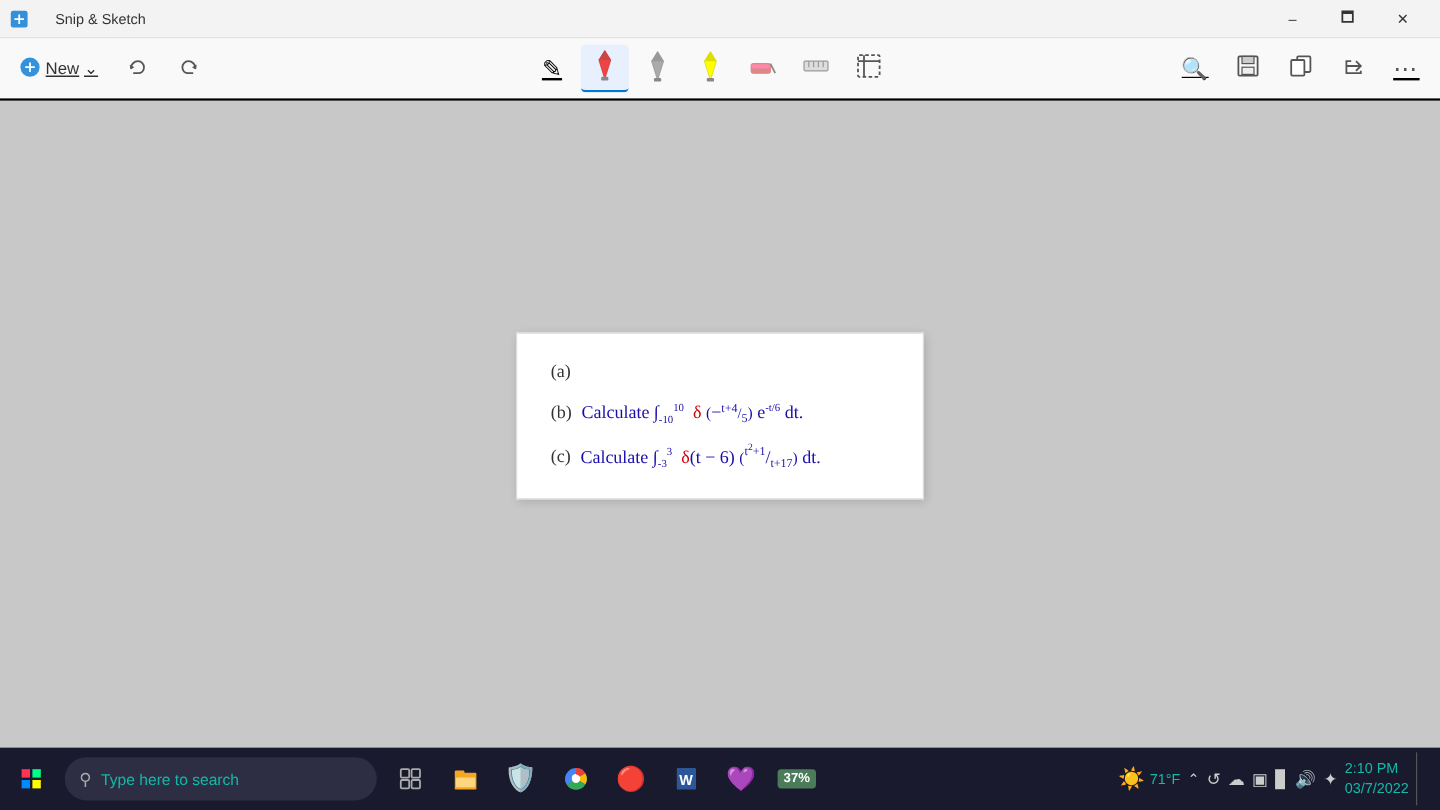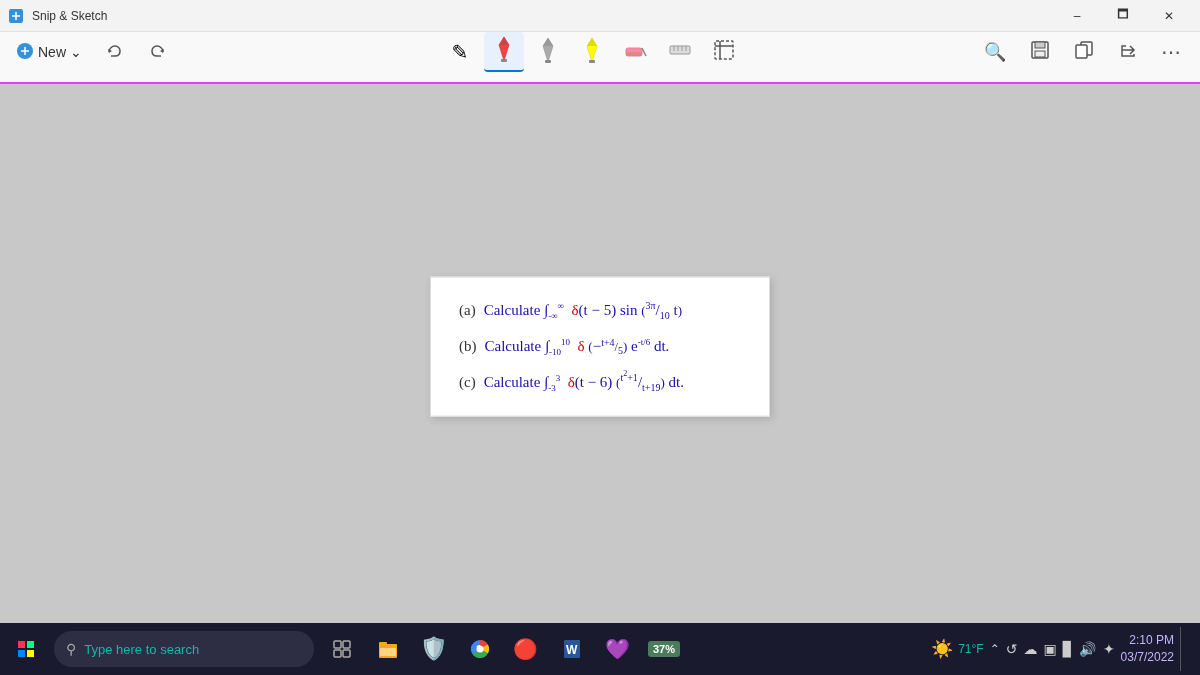--- a/index.html
+++ b/index.html
@@ -11,21 +11,21 @@
       background: #f3f3f3;
       display: flex;
       align-items: center;
       justify-content: space-between;
       padding: 0 8px;
       border-bottom: 1px solid #e0e0e0;
     }
     .title-bar-left {
       display: flex;
       align-items: center;
-      gap: 8px;
+      gap: 22px;
       font-size: 12px;
       color: #333;
     }
     .title-bar-icon {
       width: 16px; height: 16px;
       display: inline-flex; align-items: center; justify-content: center;
     }
     .title-bar-controls {
       display: flex;
       align-items: center;
@@ -35,25 +35,26 @@
       width: 46px; height: 32px;
       display: flex; align-items: center; justify-content: center;
       font-size: 12px; color: #333; cursor: pointer;
       background: transparent; border: none;
     }
 
     
     .toolbar {
       height: 52px;
       background: #f9f9f9;
-      border-bottom: 2px solid #d946ef;
-      display: flex;
-      align-items: flex-start;
+      border-bottom: 2px solid #000000;
+      display: flex;
+      align-items: center;
       padding: 0 8px;
       gap: 4px;
+      text-decoration: underline;
     }
     .toolbar-left {
       display: flex;
       align-items: center;
       gap: 4px;
       min-width: 200px;
     }
     .toolbar-btn {
       display: flex; align-items: center; gap: 4px;
       padding: 4px 8px; height: 36px;
@@ -180,22 +181,21 @@
     }
     .taskbar-right {
       margin-left: auto;
       display: flex;
       align-items: center;
       gap: 6px;
       padding-right: 8px;
     }
     .sys-icon { color: #ccc; font-size: 14px; cursor: pointer; }
     .taskbar-clock {
-      text-align: right;
-      color: #c4b5fd;
+      color: #14b8a6;
       font-size: 12px;
       line-height: 1.4;
       cursor: pointer;
     }
     .taskbar-show-desktop {
       width: 8px; height: 44px;
       border-left: 1px solid #555;
       cursor: pointer;
     }
   </style>
@@ -350,44 +350,38 @@
     </button>
   </div>
 </div>
 
 <div class="canvas-area">
 
   <div class="doc-card">
 
     <div class="math-line">
       <span class="math-label">(a)</span>
-      <span class="math-content">
-        Calculate ∫<sub style="color:#1a0dab;">-∞</sub><sup style="color:#1a0dab;">∞</sup>
-        &nbsp;<span style="color:#cc0000;">δ</span>(t − 5) sin
-        <span style="font-size:13px;">(</span><sup style="font-size:10px;color:#1a0dab;">3π</sup>/<sub style="font-size:10px;color:#1a0dab;">10</sub>
-        t<span style="font-size:13px;">)</span>
-      </span>
     </div>
 
     <div class="math-line">
       <span class="math-label">(b)</span>
       <span class="math-content">
         Calculate ∫<sub style="color:#1a0dab;text-align:center;">-10</sub><sup style="color:#1a0dab;">10</sup>
         &nbsp;<span style="color:#cc0000;">δ</span>
         <span style="font-size:13px;">(</span>−<span style="font-size:12px;"><sup style="font-size:10px;color:#1a0dab;">t+4</sup>/<sub style="font-size:10px;color:#1a0dab;">5</sub></span><span style="font-size:13px;">)</span>
         e<sup style="color:#1a0dab;">-t/6</sup> dt.
       </span>
     </div>
 
     <div class="math-line">
       <span class="math-label">(c)</span>
       <span class="math-content">
         Calculate ∫<sub style="color:#1a0dab;">-3</sub><sup style="color:#1a0dab;">3</sup>
         &nbsp;<span style="color:#cc0000;">δ</span>(t − 6)
-        <span style="font-size:13px;">(</span><sup style="font-size:10px;color:#1a0dab;">t<sup style="font-size:8px;">2</sup>+1</sup>/<sub style="font-size:10px;color:#1a0dab;">t+19</sub><span style="font-size:13px;">)</span>
+        <span style="font-size:13px;">(</span><sup style="font-size:10px;color:#1a0dab;">t<sup style="font-size:8px;">2</sup>+1</sup>/<sub style="font-size:10px;color:#1a0dab;">t+17</sub><span style="font-size:13px;">)</span>
         dt.
       </span>
     </div>
   </div>
 </div>
 
 <div class="taskbar">
 
   <div class="taskbar-start">
     <svg width="18" height="18" viewBox="0 0 18 18">

